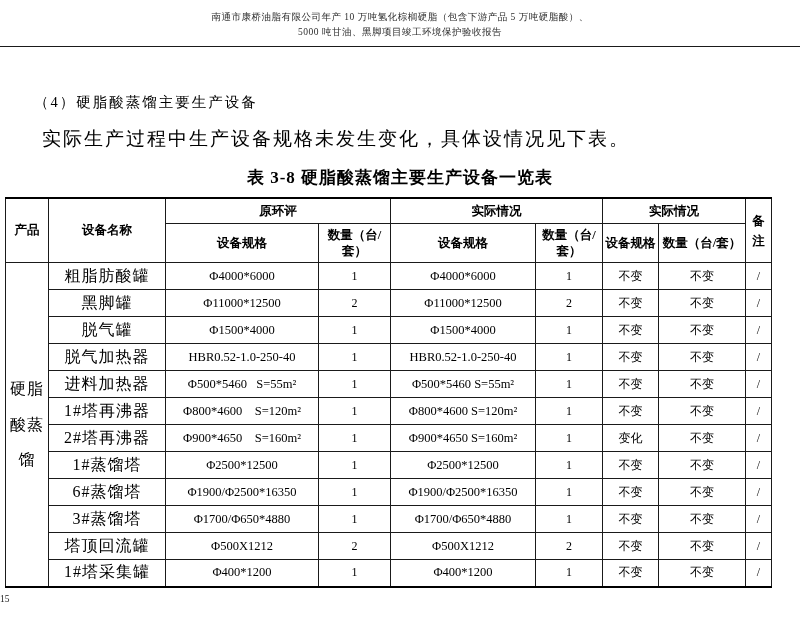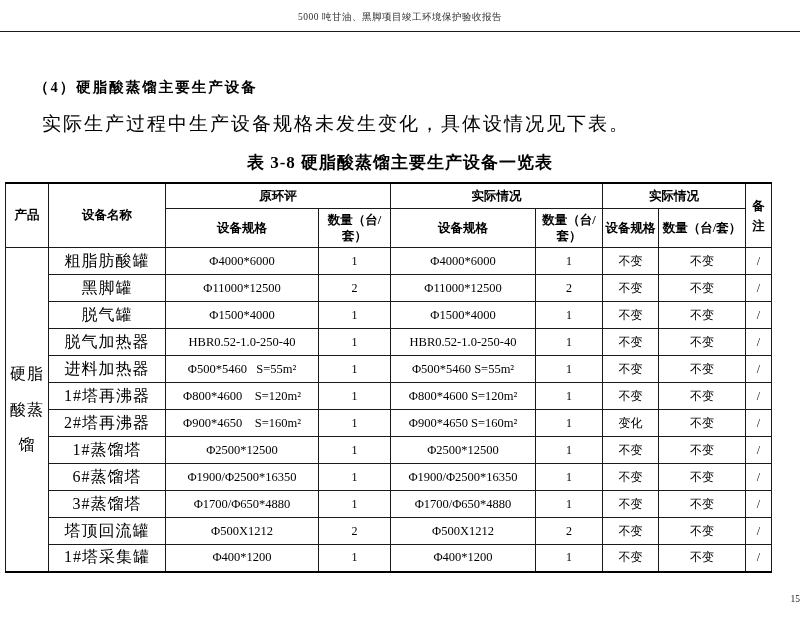--- a/index.html
+++ b/index.html
@@ -25,21 +25,21 @@
   }
   .header-rule {
     border: none;
     border-top: 1.6px solid #1a1a1a;
     margin: 6px 0 0 0;
     width: 100%;
   }
   .section-heading {
     margin: 46px 0 0 34px;
     font-size: 14.5px;
-    font-weight: bold;
+    font-weight: normal;
     letter-spacing: 2px;
   }
   .body-paragraph {
     margin: 14px 0 0 42px;
     font-size: 19px;
     letter-spacing: 2px;
   }
   .table-title {
     margin: 14px 0 0 0;
     text-align: center;
@@ -89,29 +89,30 @@
   .c-name {
     font-size: 16px;
     letter-spacing: 1px;
   }
   .qty-hdr { word-break: break-all; }
   .page-number {
     position: absolute;
     left: 0;
     right: 0;
     top: 594px;
-    text-align: right;
+    text-align: left;
     font-size: 9.5px;
     color: #222;
   }
 </style>
 </head>
 <body>
 
 <div class="doc-header">
+  <div>南通市康桥油脂有限公司年产 10 万吨氢化棕榈硬脂（包含下游产品 5 万吨硬脂酸）、</div>
   <div>5000 吨甘油、黑脚项目竣工环境保护验收报告</div>
 </div>
 <hr class="header-rule">
 
 <div class="section-heading">（4）硬脂酸蒸馏主要生产设备</div>
 <div class="body-paragraph">实际生产过程中生产设备规格未发生变化，具体设情况见下表。</div>
 <div class="table-title">表 3-8 硬脂酸蒸馏主要生产设备一览表</div>
 
 <table class="main-table">
   <colgroup>

